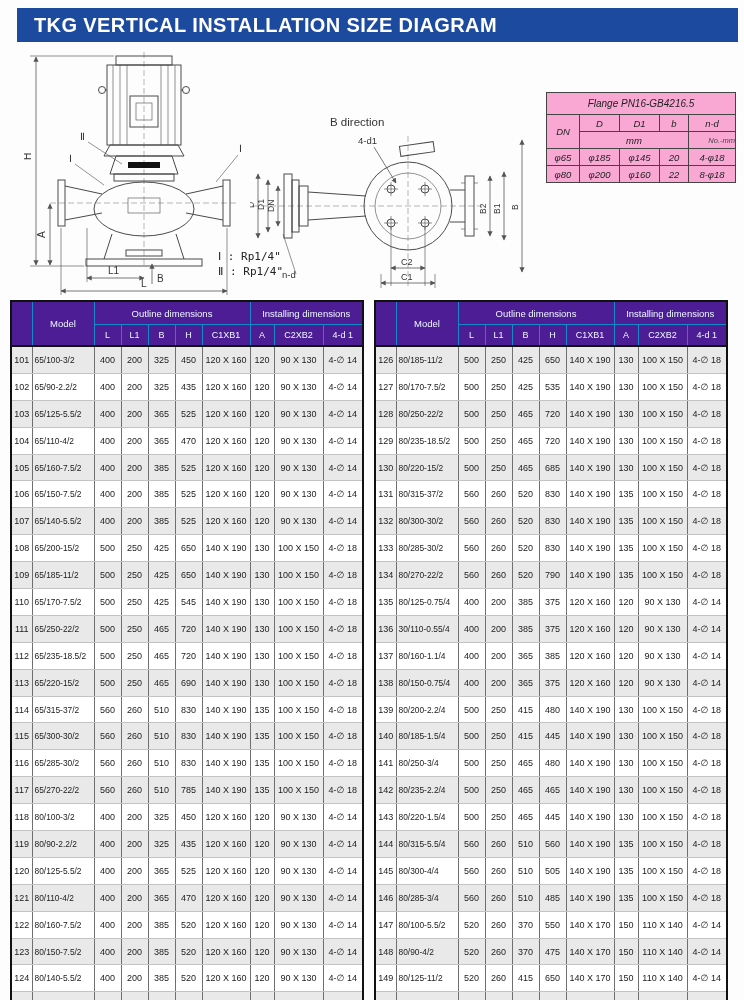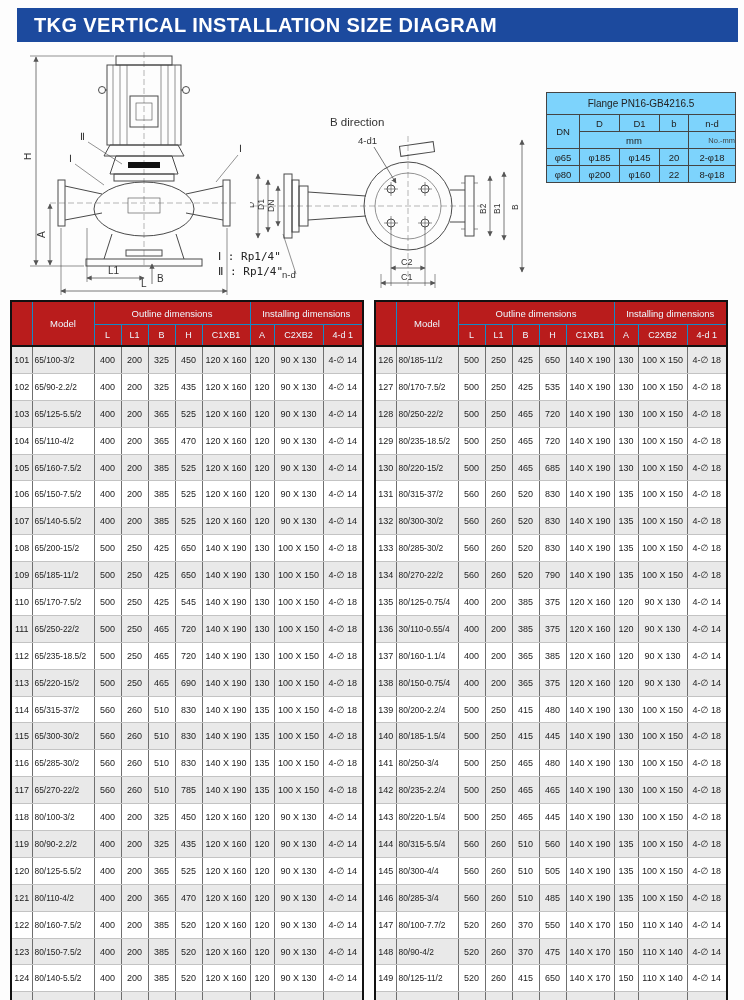--- a/index.html
+++ b/index.html
@@ -12,36 +12,36 @@
 
   .diagram-area{position:absolute;left:0;top:46px;width:744px;height:252px;}
   .svg-front{position:absolute;left:24px;top:6px;}
   .svg-bview{position:absolute;left:250px;top:82px;}
   .bview-title{position:absolute;left:330px;top:70px;font-size:11.5px;color:#333;}
   .notes{position:absolute;left:218px;top:203px;font-size:11px;color:#222;line-height:15px;
     font-family:"DejaVu Sans Mono","Liberation Mono",monospace;}
 
   
   .flange-table{position:absolute;left:546px;top:46px;border-collapse:collapse;
-    table-layout:fixed;width:189px;font-size:9.5px;color:#222;background:#7dd3fc;}
+    table-layout:fixed;width:189px;font-size:9.5px;color:#222;background:#f9a8d4;font-style:italic;}
   .flange-table td,.flange-table th{border:1px solid #444;text-align:center;
     height:16px;padding:0;font-weight:normal;overflow:hidden;}
   .flange-table .ft-title{height:21px;font-size:10px;}
   .flange-table .ft-small{font-size:7.5px;color:#444;text-align:right;}
 
   
   .size-table{position:absolute;top:300px;border-collapse:collapse;table-layout:fixed;
     width:352px;font-size:9px;color:#1b1b1b;background:#fff;border:2px solid #111;}
   #left-table{left:10px;} #right-table{left:374px;}
   .size-table col.c-num{width:21px}.size-table col.c-model{width:62px}
   .size-table col.c-l{width:27px}.size-table col.c-l1{width:27px}
   .size-table col.c-b{width:27px}.size-table col.c-h{width:27px}
   .size-table col.c-c1{width:48px}.size-table col.c-a{width:24px}
   .size-table col.c-c2{width:49px}.size-table col.c-d{width:40px}
-  .size-table thead th{background:#b91c1c;color:#eef8ff;font-weight:normal;
+  .size-table thead th{background:#4c1d95;color:#eef8ff;font-weight:normal;
     border:1px solid #128ac6;height:20px;padding:0;}
   .size-table thead tr:first-child th{font-size:9.5px;height:22px;}
   .size-table thead{border-bottom:2px solid #111;}
   .size-table tbody td{border-right:1px solid #6f6f6f;border-left:1px solid #6f6f6f;
     border-top:1px solid #c3c3c3;border-bottom:1px solid #c3c3c3;
     height:25.9px;text-align:center;padding:0;white-space:nowrap;overflow:hidden;}
   .size-table tbody tr:nth-child(odd){background:#e9e9e9;}
   .size-table tbody td:nth-child(1){font-weight:normal;}
   .size-table tbody td:nth-child(2){text-align:left;padding-left:2px;font-size:8.4px;}
 
@@ -207,21 +207,21 @@
       <td colspan="3">mm</td>
       <td class="ft-small">No.-mm</td>
     </tr>
     </tbody>
       <tbody>
         <tr>
           <td>φ65</td>
           <td>φ185</td>
           <td>φ145</td>
           <td>20</td>
-          <td>2-φ18</td>
+          <td>4-φ18</td>
         </tr>
         <tr>
           <td>φ80</td>
           <td>φ200</td>
           <td>φ160</td>
           <td>22</td>
           <td>8-φ18</td>
         </tr>
       </tbody>
   </table>
@@ -841,21 +841,21 @@
         <td>260</td>
         <td>510</td>
         <td>485</td>
         <td>140 X 190</td>
         <td>135</td>
         <td>100 X 150</td>
         <td>4-∅ 18</td>
       </tr>
       <tr>
         <td>147</td>
-        <td>80/100-7.7/2</td>
+        <td>80/100-5.5/2</td>
         <td>520</td>
         <td>260</td>
         <td>370</td>
         <td>550</td>
         <td>140 X 170</td>
         <td>150</td>
         <td>110 X 140</td>
         <td>4-∅ 14</td>
       </tr>
       <tr>

